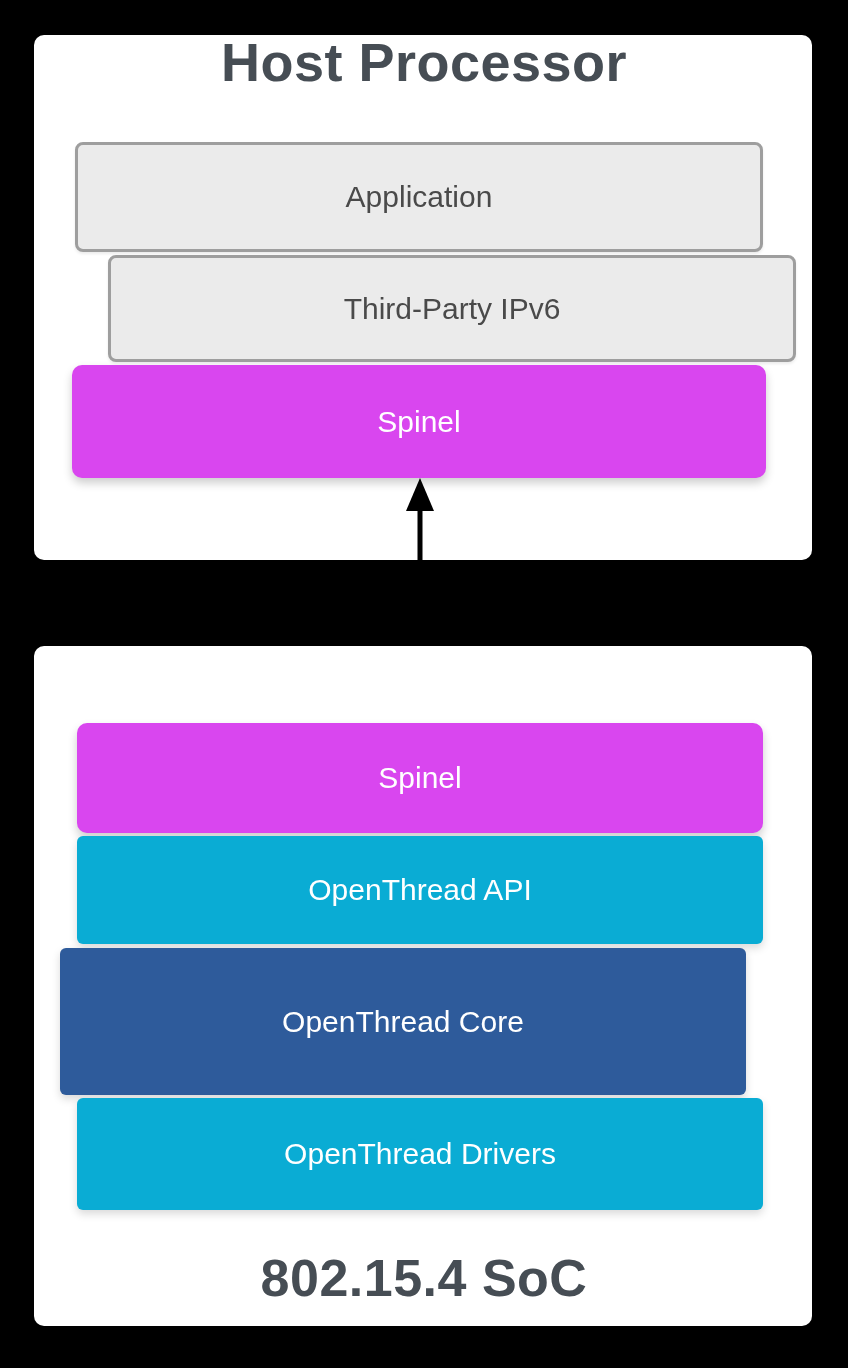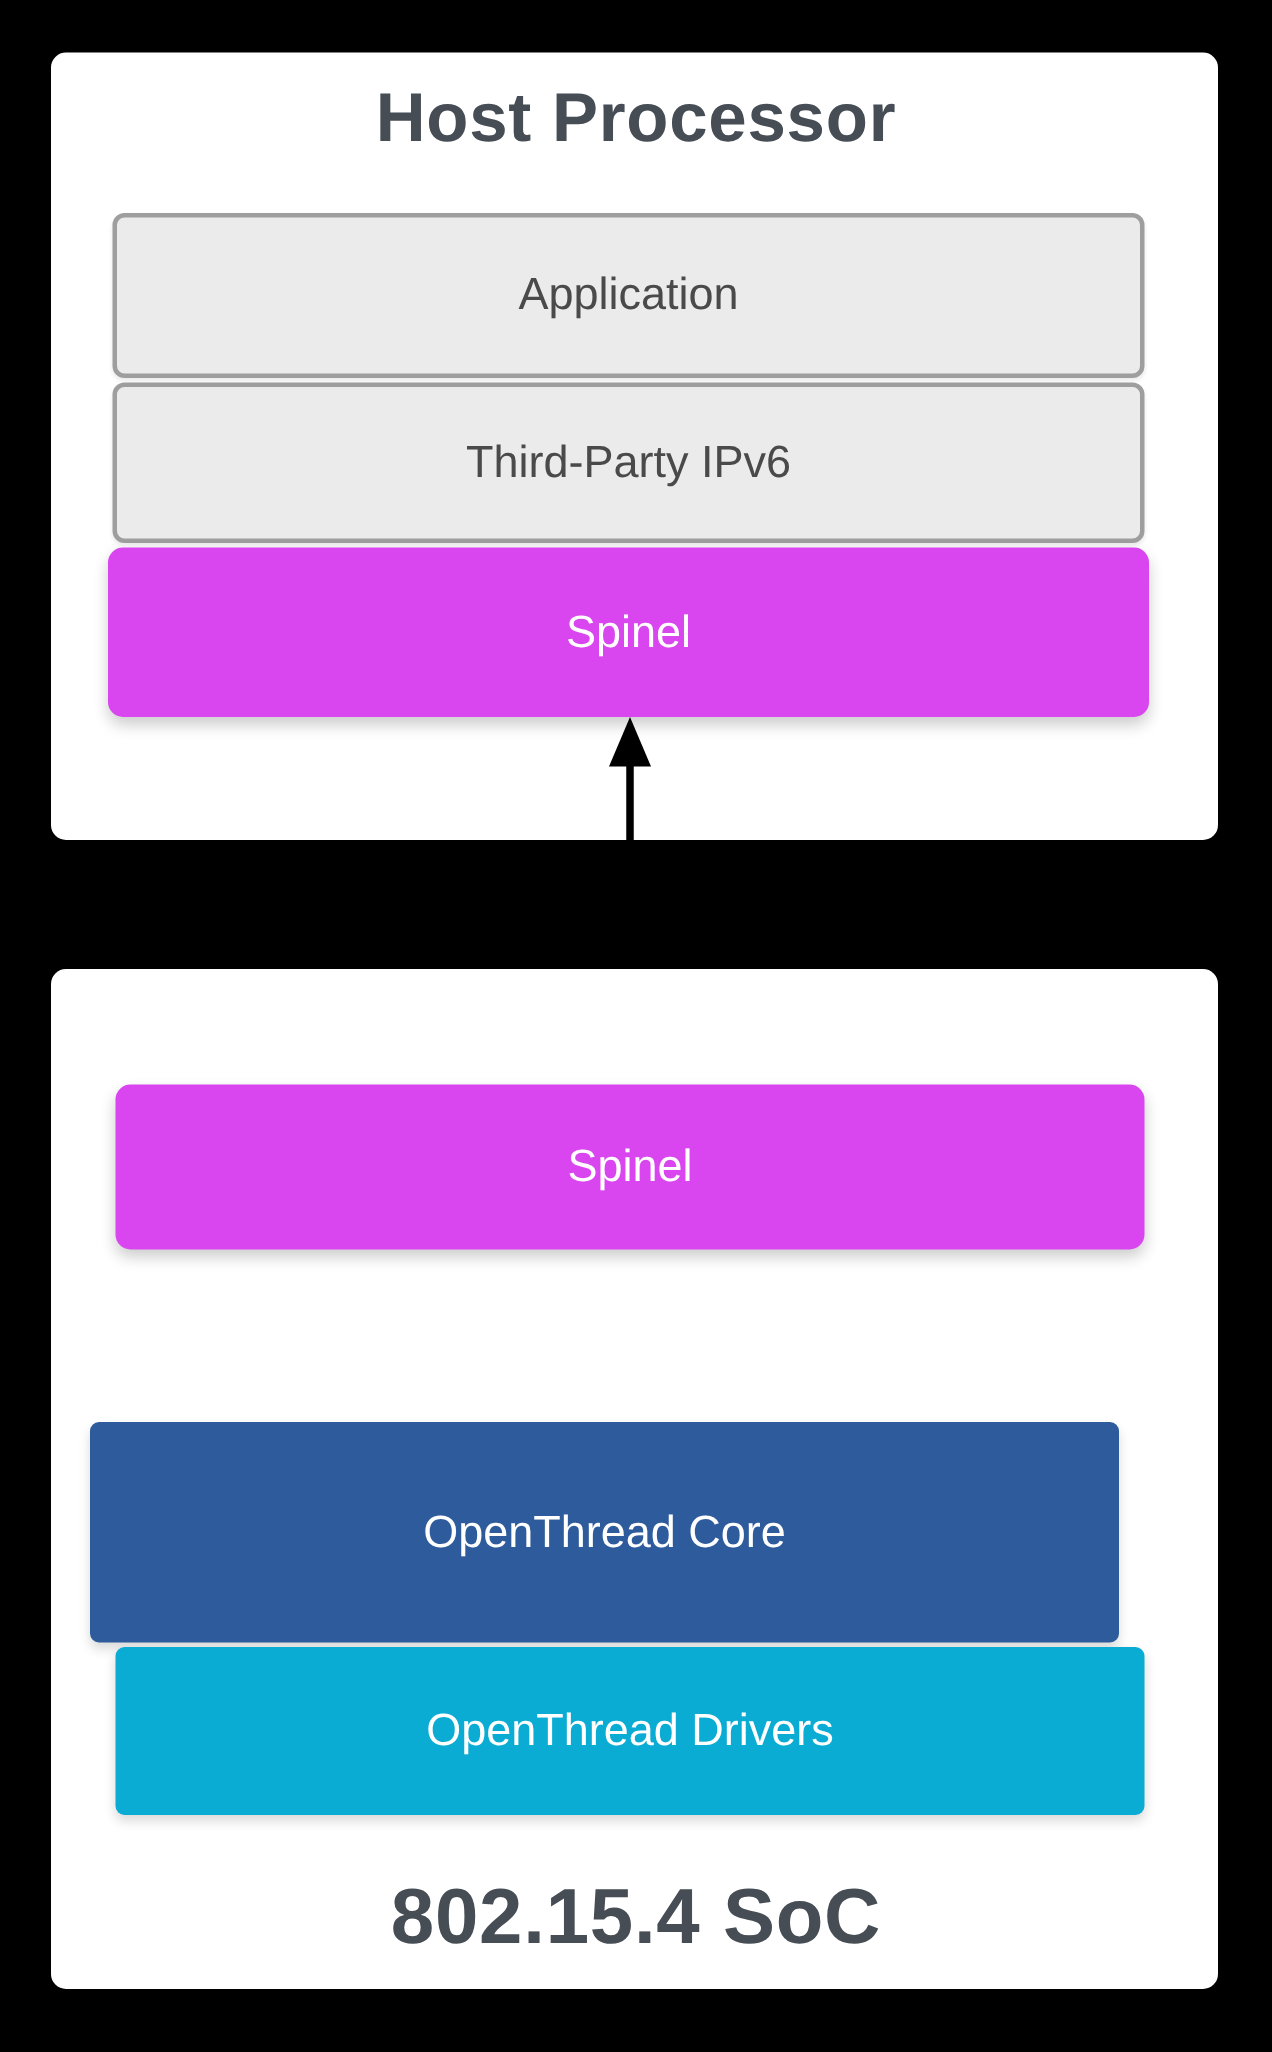--- a/index.html
+++ b/index.html
@@ -31,22 +31,22 @@
   .panel-title {
     position: absolute;
     left: 0; width: 100%;
     margin: 0;
     text-align: center;
     color: #464D54;
     font-weight: 700;
     letter-spacing: 0.5px;
   }
   .host-title {
-    top: 48px;
-    font-size: 46px;
+    top: 32px;
+    font-size: 54px;
     line-height: 60px;
   }
   .soc-title {
     top: 1248px;
     font-size: 52px;
     line-height: 60px;
   }
   .layer {
     position: absolute;
     box-sizing: border-box;
@@ -79,21 +79,21 @@
   }
   .layer-blue {
     left: 60px; width: 686px;
     background: #2E5B9B;
     border-radius: 6px;
     color: #FFFFFF;
     box-shadow: 0 4px 8px rgba(0,0,0,0.15);
   }
   
   .layer-application   { top: 142px; height: 110px; }
-  .layer-third-party   { top: 255px; height: 107px; }
+  .layer-third-party   { top: 255px; height: 107px; margin-left: 33px; }
   .layer-spinel-host   { left: 72px; width: 694px; top: 365px; height: 113px; }
   
   .layer-spinel-soc    { left: 77px; width: 686px; top: 723px; height: 110px; }
   .layer-api           { top: 836px;  height: 108px; }
   .layer-core          { top: 948px;  height: 147px; }
   .layer-drivers       { top: 1098px; height: 112px; }
   .connector {
     position: absolute;
     left: 392px; top: 476px;
     width: 56px; height: 250px;
@@ -125,20 +125,23 @@
     <polygon points="28,2 14,35 42,35" fill="#000000"></polygon>
     <polygon points="28,248 14,215 42,215" fill="#000000"></polygon>
   </svg>
 
   <section class="panel panel-soc"></section>
 
   <div class="layer layer-red layer-spinel-soc">
     <span>Spinel</span>
   </div>
 
+  <div class="layer layer-cyan layer-api">
+    <span>OpenThread API</span>
+  </div>
 
   <div class="layer layer-blue layer-core">
     <span>OpenThread Core</span>
   </div>
 
   <div class="layer layer-cyan layer-drivers">
     <span>OpenThread Drivers</span>
   </div>
 
   <h2 class="panel-title soc-title">802.15.4 SoC</h2>

